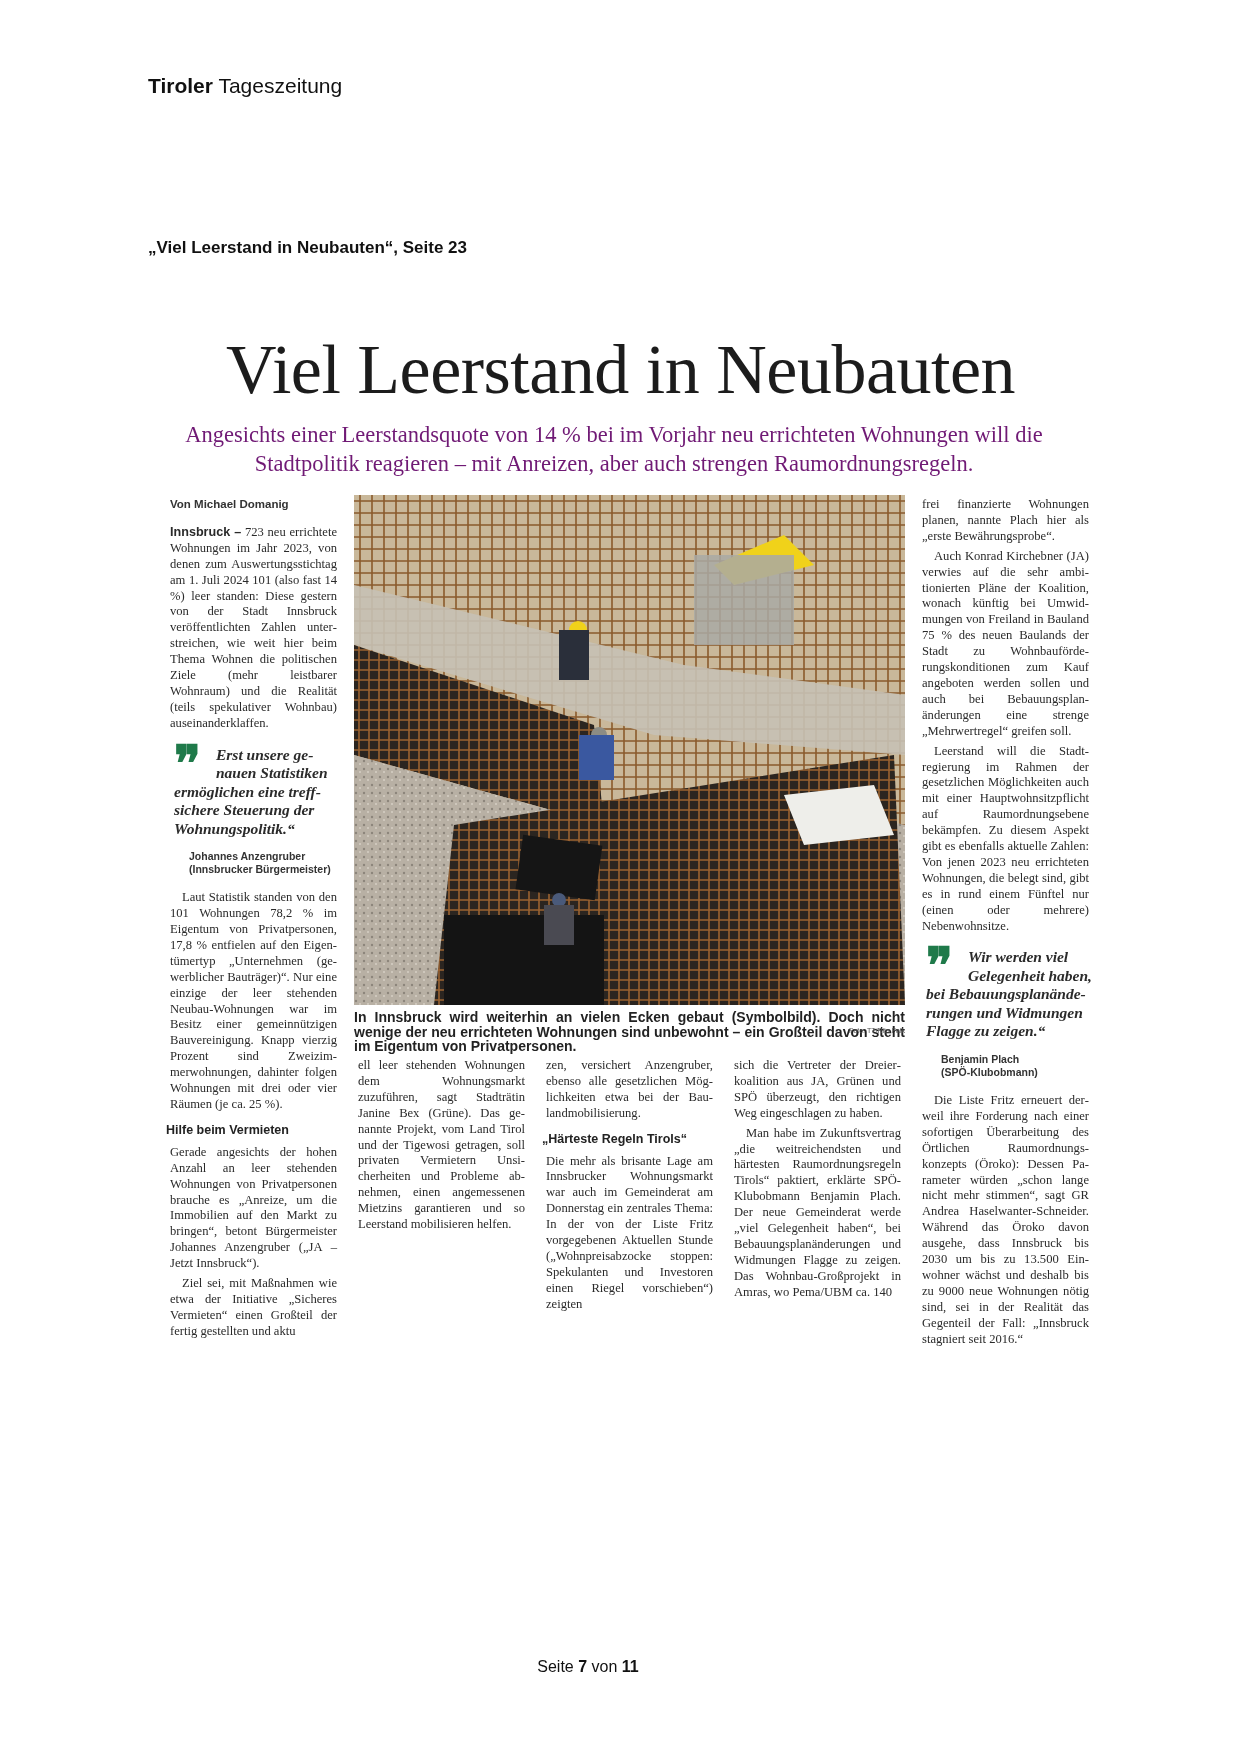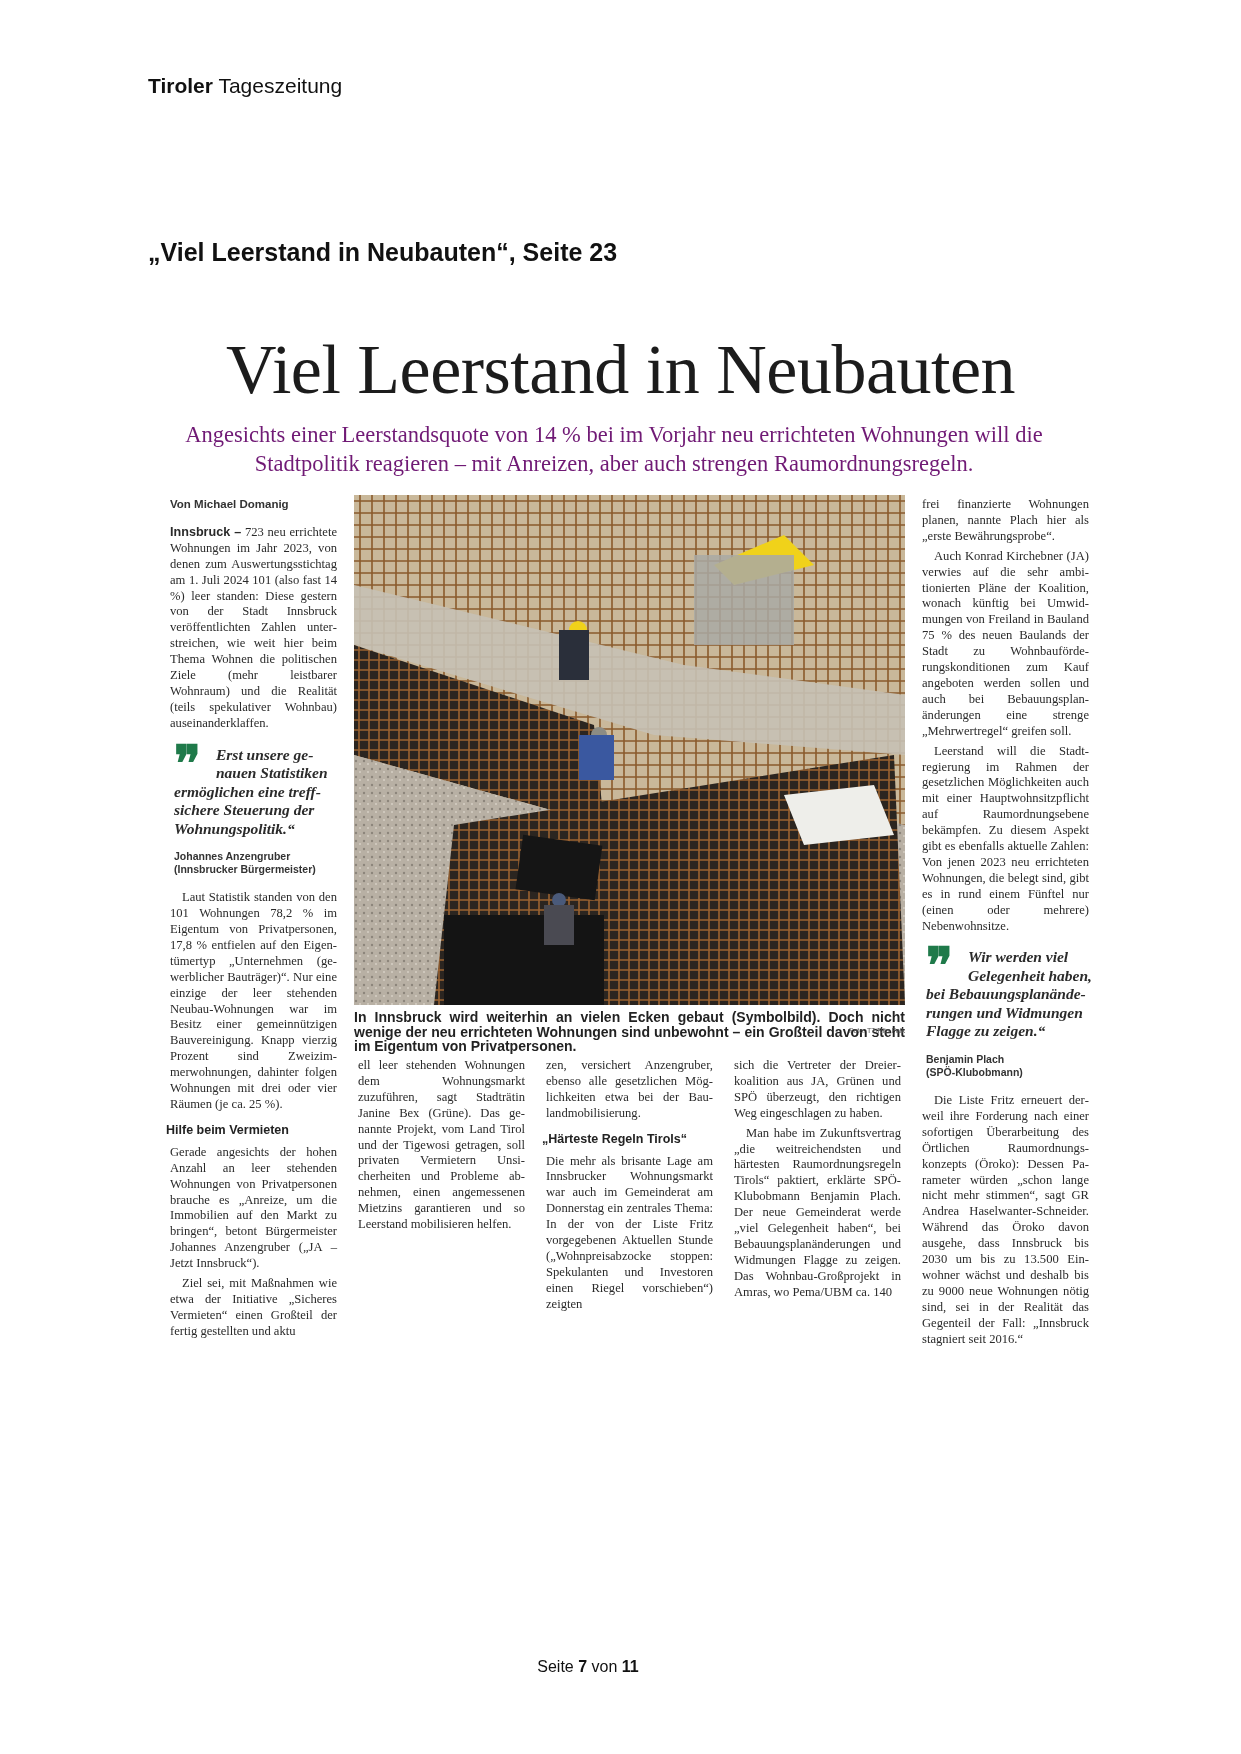--- a/index.html
+++ b/index.html
@@ -1,32 +1,32 @@
 <!DOCTYPE html>
 <html><head>
 <meta charset="utf-8">
 <style>
   html, body { margin: 0; padding: 0; background: #ffffff; }
   body { width: 1241px; height: 1754px; position: relative; overflow: hidden; color: #1a1a1a; }
   .hdr-pub { position: absolute; left: 148px; top: 74px; font-family: "Liberation Sans", sans-serif; font-size: 21px; color: #111; }
   .hdr-pub b { font-weight: bold; }
-  .ref-title { position: absolute; left: 148px; top: 238px; font-family: "Liberation Sans", sans-serif; font-size: 25px; font-weight: bold; color: #111; }
+  .ref-title { position: absolute; left: 148px; top: 238px; font-family: "Liberation Sans", sans-serif; font-size: 17px; font-weight: bold; color: #111; }
   .headline { position: absolute; left: 0; width: 1241px; top: 330px; text-align: center; font-family: "Liberation Serif", serif; font-size: 70px; color: #1c1c1c; letter-spacing: -0.5px; }
   .deck { position: absolute; left: 144px; width: 940px; top: 420px; text-align: center; font-family: "Liberation Serif", serif; font-size: 22.5px; line-height: 29px; color: #701a75; }
   .col { position: absolute; font-family: "Liberation Serif", serif; font-size: 12.6px; line-height: 15.9px; color: #2a2a2a; text-align: justify; hyphens: manual; }
   .col p { margin: 4px; text-indent: 0; }
   .col p.ind { text-indent: 12px; }
   .byline { font-family: "Liberation Sans", sans-serif; font-weight: bold; font-size: 11.5px; color: #333; margin-bottom: 12px !important; }
   .dateline { font-family: "Liberation Sans", sans-serif; font-weight: bold; }
   .subhead { font-family: "Liberation Sans", sans-serif; font-weight: bold; font-size: 12.5px; color: #222; margin: 10px 0 6px 0 !important; }
   .quote { margin: 14px 0 14px 0; position: relative; }
   .quote-mark { position: absolute; left: 8px; top: -2px; font-family: "Liberation Sans", sans-serif; font-weight: bold; font-size: 50px; line-height: 40px; color: #1f7a4a; }
   .quote-text { font-family: "Liberation Serif", serif; font-style: italic; font-weight: bold; font-size: 15.5px; line-height: 18.5px; color: #2b2b2b; text-align: left; padding-left: 8px; }
   .quote-text .first { display: block; padding-left: 42px; }
-  .quote-src { font-family: "Liberation Sans", sans-serif; font-weight: bold; font-size: 10.5px; line-height: 13px; color: #333; margin-top: 12px; padding-left: 8px; text-align: left; }
+  .quote-src { font-family: "Liberation Sans", sans-serif; font-weight: bold; font-size: 10.5px; line-height: 13px; color: #333; margin-top: 12px; padding-left: 8px; text-align: left; margin-left: 15px; }
   .photo { position: absolute; left: 354px; top: 495px; width: 551px; height: 510px; overflow: hidden; background: #8a7a66; }
   .caption { position: absolute; left: 354px; top: 1010px; width: 551px; font-family: "Liberation Sans", sans-serif; font-weight: bold; font-size: 14px; line-height: 14.5px; color: #222; text-align: justify; }
   .credit { position: absolute; right: 336px; top: 1027px; font-family: "Liberation Sans", sans-serif; font-size: 7px; color: #555; }
   .footer { position: absolute; left: 0; width: 1176px; top: 1658px; text-align: center; font-family: "Liberation Sans", sans-serif; font-size: 16px; color: #111; }
   .footer b { font-weight: bold; }
 </style>
 </head>
 <body>
 
 <div class="hdr-pub"><b>Tiroler</b><span> Tageszeitung</span></div>

